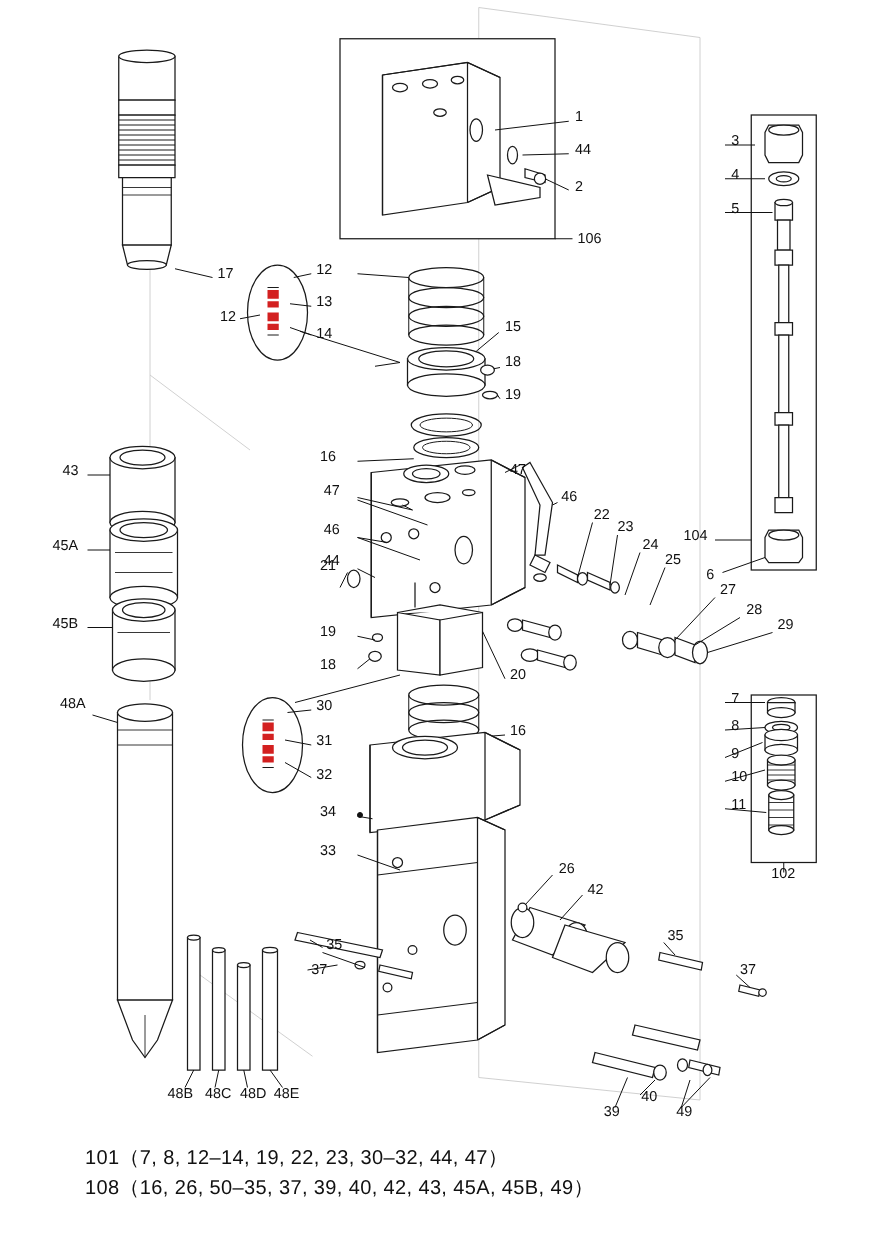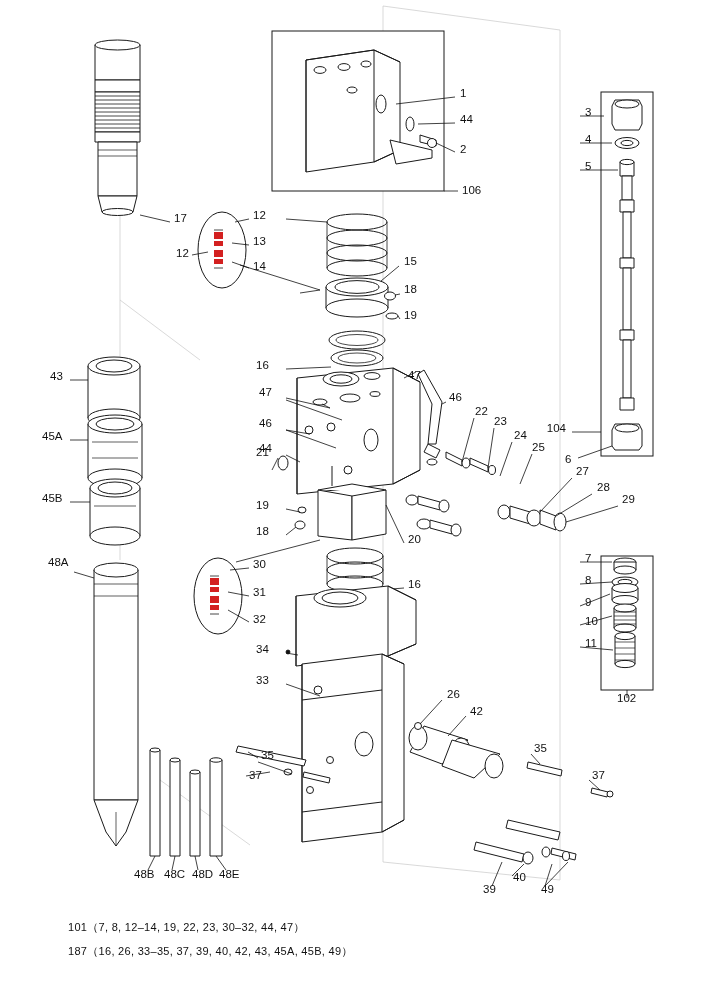--- a/index.html
+++ b/index.html
@@ -3,21 +3,21 @@
 <meta charset="utf-8">
 <style>
   html, body { margin:0; padding:0; background:#ffffff; }
   body {
     width:712px; height:1000px; position:relative; overflow:hidden;
     font-family:"Liberation Sans", sans-serif; color:#000;
   }
   #diagram { position:absolute; left:0; top:0; width:712px; height:1000px; }
   .legend {
     position:absolute; left:68px; top:915px; width:620px;
-    font-size:11px; line-height:24px; letter-spacing:0.3px;
+    font-size:16px; line-height:24px; letter-spacing:0.3px;
     font-family:"Liberation Sans", sans-serif; color:#111;
   }
   .legend div { white-space:nowrap; }
   svg text {
     font-family:"Liberation Sans", sans-serif;
     font-size:11.5px; fill:#111;
   }
   svg .lbl { font-size:11.5px; }
 </style>
 </head>
@@ -485,14 +485,14 @@
       <text x="192" y="878" text-anchor="start" class="lbl">48D</text>
       <text x="219" y="878" text-anchor="start" class="lbl">48E</text>
       <text x="483" y="893" text-anchor="start" class="lbl">39</text>
       <text x="513" y="881" text-anchor="start" class="lbl">40</text>
       <text x="541" y="893" text-anchor="start" class="lbl">49</text>
     </g>
 </svg>
 
 <div class="legend">
   <div>101（7, 8, 12–14, 19, 22, 23, 30–32, 44, 47）</div>
-  <div>187（16, 26, 33–35, 37, 39, 40, 42, 43, 45A, 45B, 49）</div>
+  <div>108（16, 26, 50–35, 37, 39, 40, 42, 43, 45A, 45B, 49）</div>
 </div>
 
 </body></html>

